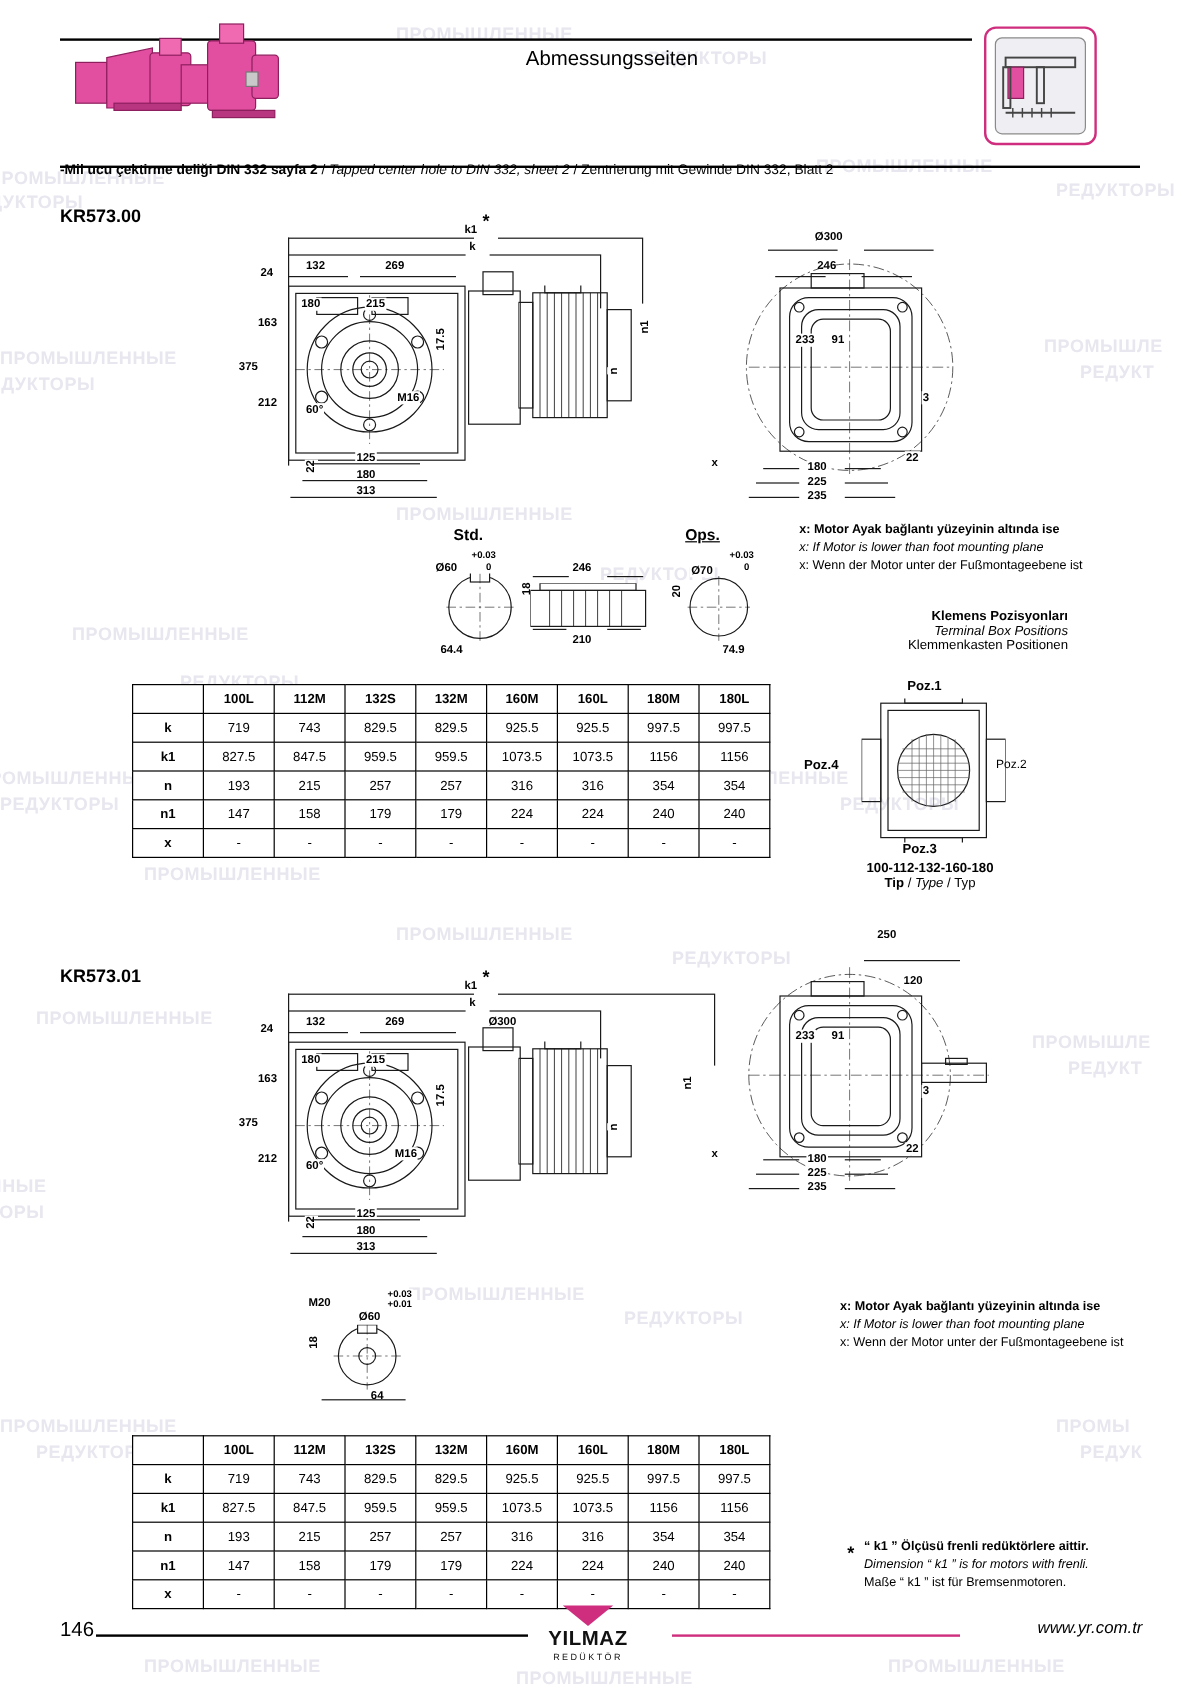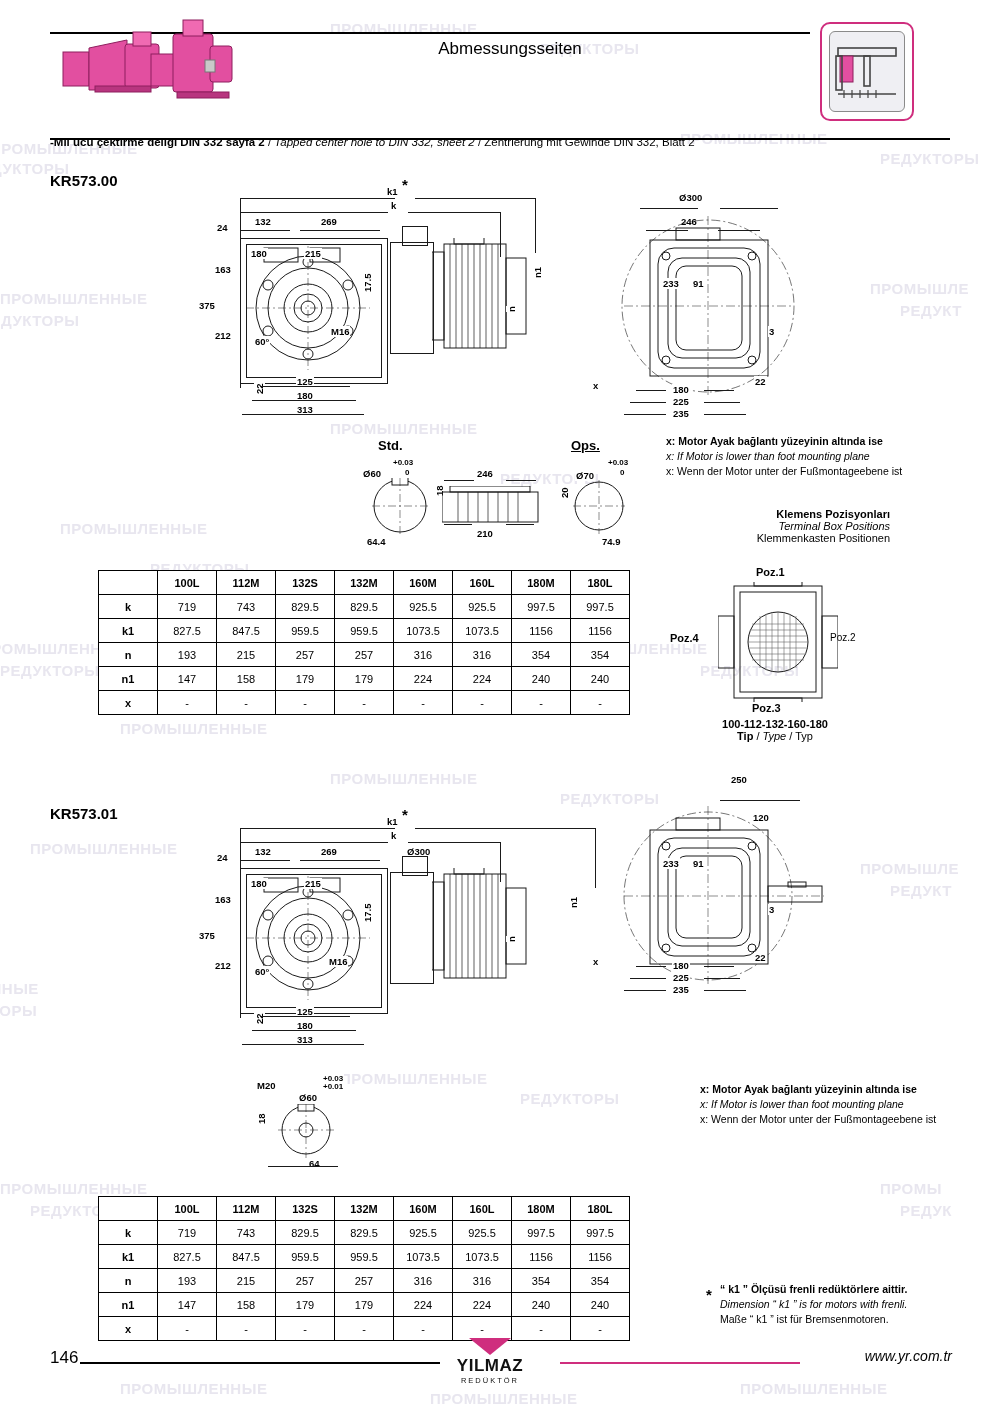--- a/index.html
+++ b/index.html
@@ -42,21 +42,21 @@
   
   .ln{position:absolute;background:#1a1a1a;}
   .hl{height:1px;}
   .vl{width:1px;}
   .box{position:absolute;border:1px solid #1a1a1a;}
   .dim{position:absolute;font-size:9.5px;font-weight:bold;background:#fff;padding:0 1px;white-space:nowrap;}
   .dimv{position:absolute;font-size:9.5px;font-weight:bold;background:#fff;white-space:nowrap;
         transform:rotate(-90deg);transform-origin:left top;}
 
   
-  table.dt{position:absolute;border-collapse:collapse;font-size:11px;background:#fff;}
+  table.dt{position:absolute;border-collapse:collapse;font-size:11px;background:#fff;margin-left:12px;}
   table.dt td,table.dt th{
     border:1px solid #000;text-align:center;padding:3px 0;width:58px;height:17px;font-weight:normal;
   }
   table.dt th{font-weight:bold;}
   table.dt td.rh{font-weight:bold;width:34px;}
 
   
   .note{position:absolute;font-size:10.5px;line-height:1.45;}
   .note b{font-weight:bold;}
   .note i{font-style:italic;}

